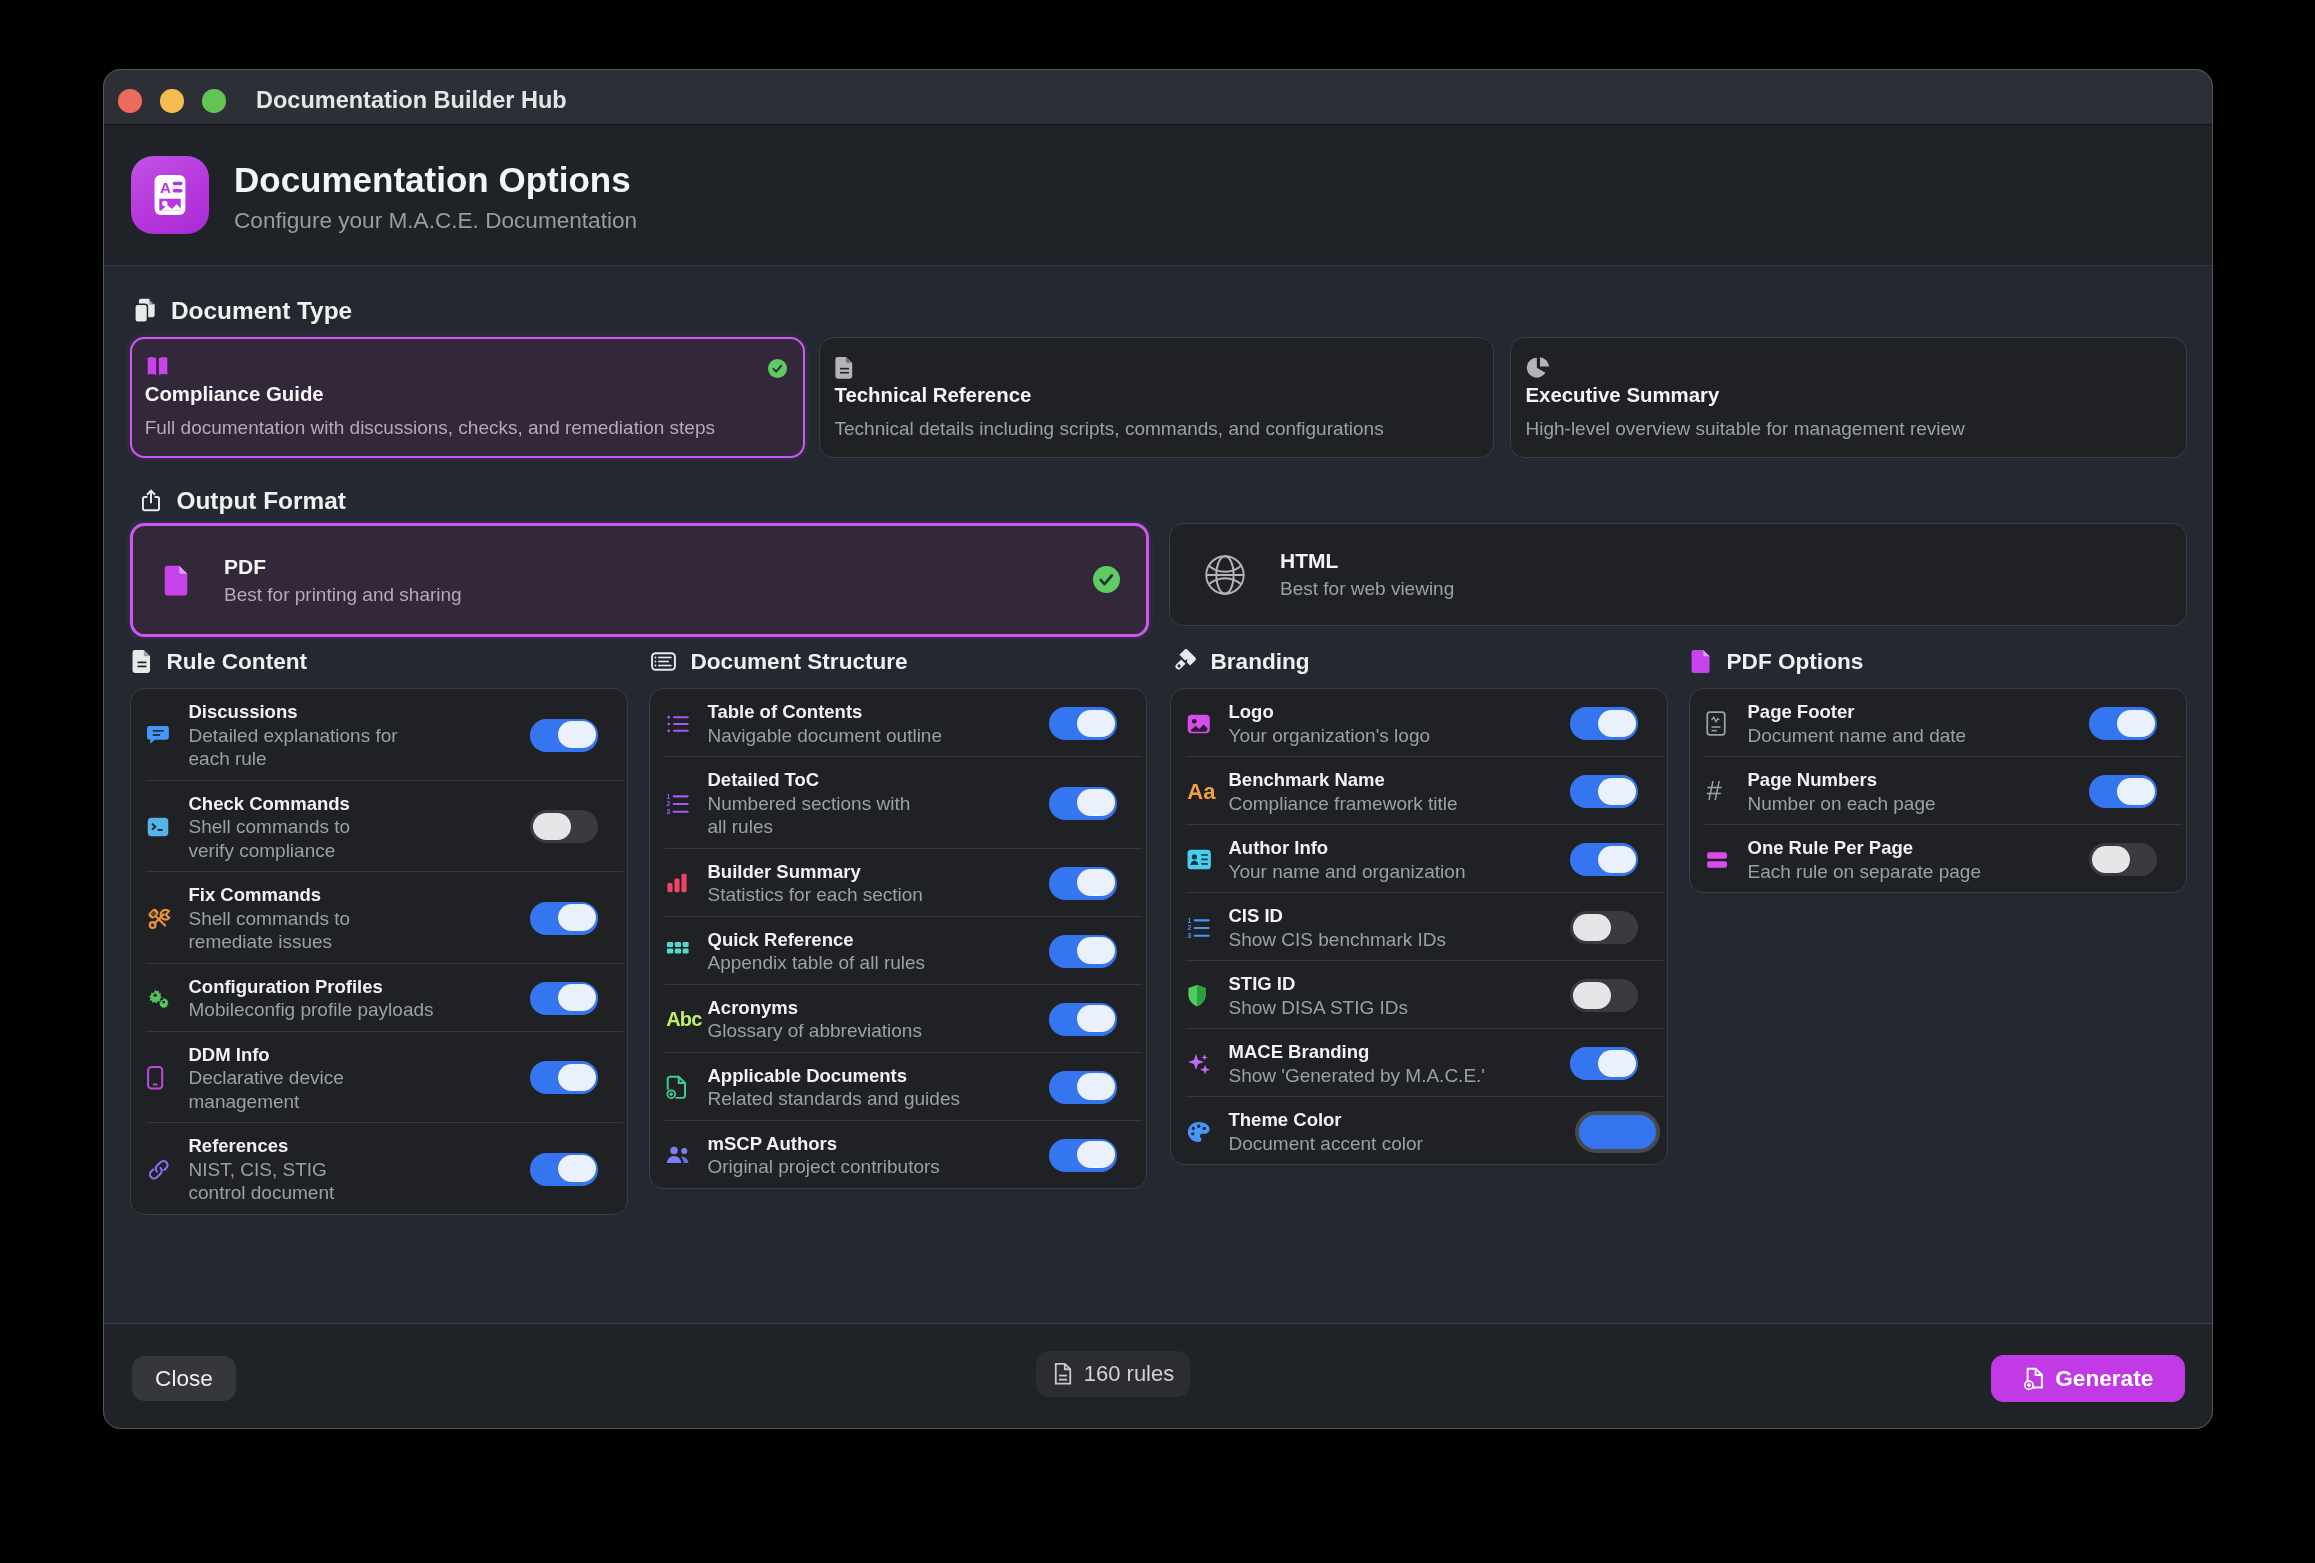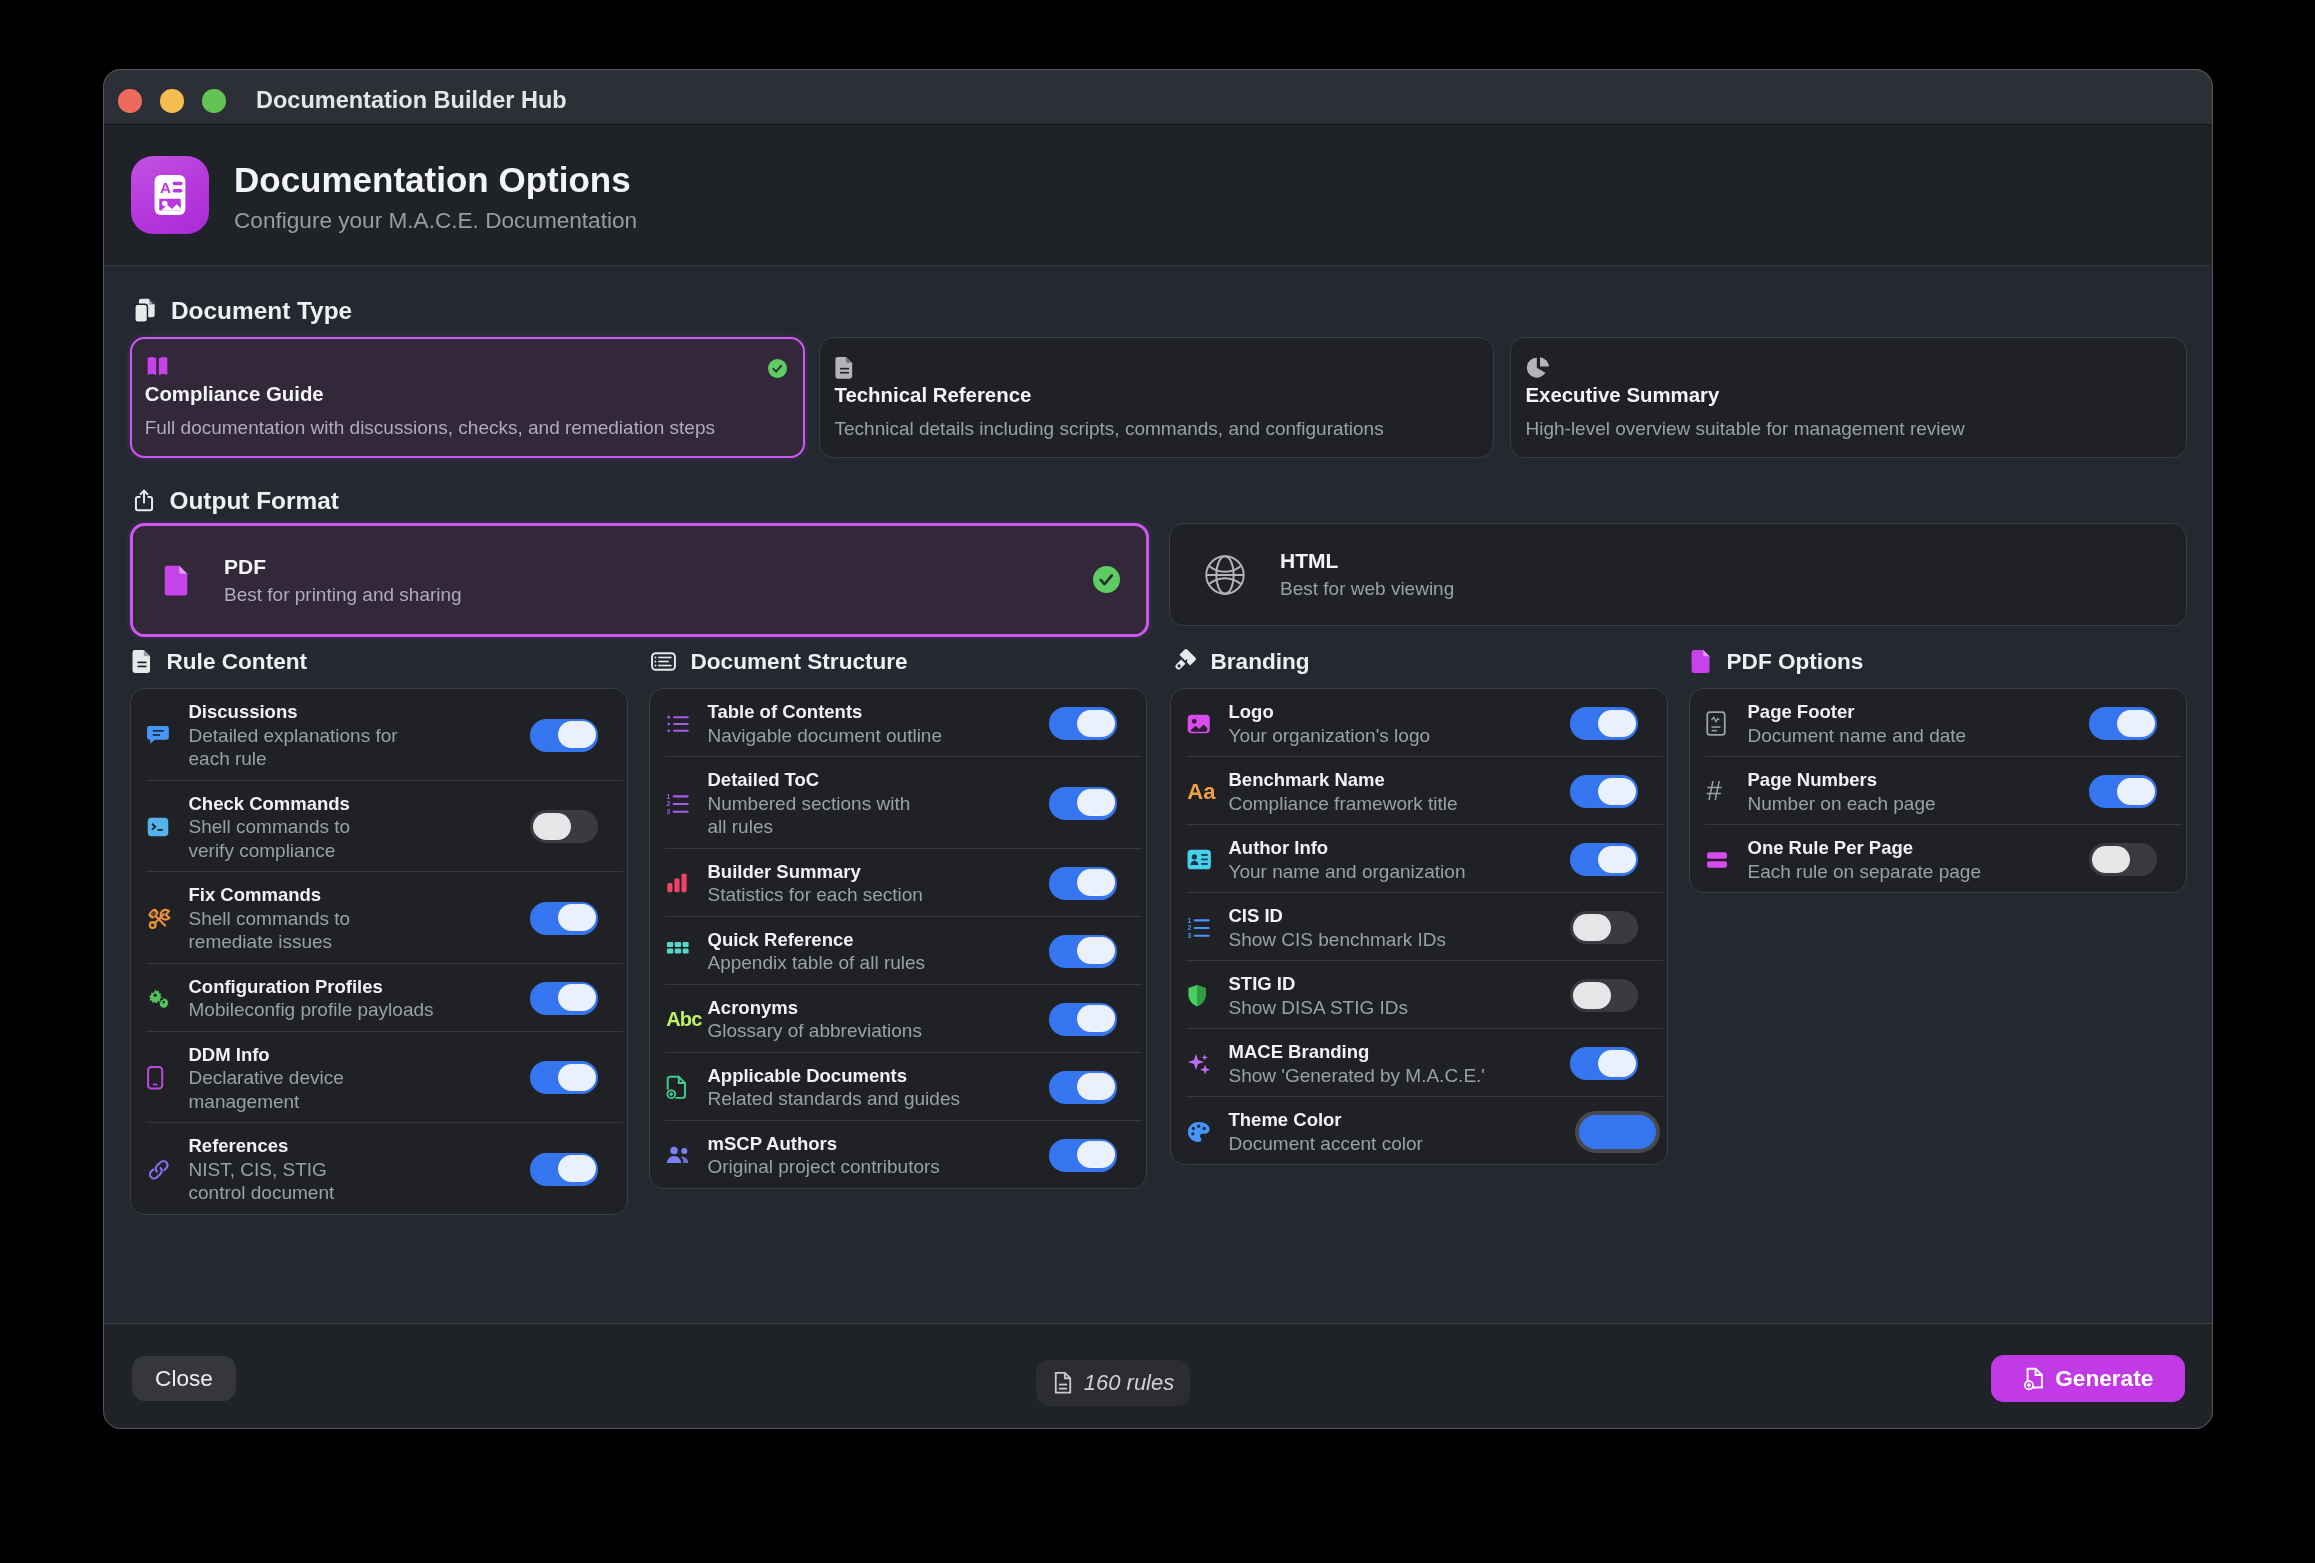--- a/index.html
+++ b/index.html
@@ -40,21 +40,21 @@
 .rd{font-size:19px;color:#9aa0a8;line-height:23.5px;}
 .tg{flex:0 0 68px;width:68px;height:33px;border-radius:16.3px;background:#3575f0;position:relative;margin-right:25px;}
 .tg::after{content:"";position:absolute;top:2.7px;right:2.7px;width:38px;height:27px;border-radius:13.6px;background:#ebf0fd;}
 .tg.off{background:#3a3b3f;}
 .tg.off::after{left:2.7px;right:auto;background:#e6e6e9;}
 .swatch{flex:0 0 85px;width:85px;height:42px;border-radius:21px;background:#3575f0;border:4.5px solid #48494e;margin-right:3.6px;}
 .winb{position:absolute;inset:0;border:1.8px solid #54575c;border-radius:18px;pointer-events:none;z-index:50;}
 .ftr{position:absolute;left:0;right:0;bottom:0;height:106px;background:#1f2227;border-top:0.9px solid #3d4046;}
 .btn{position:absolute;border-radius:12.7px;display:flex;align-items:center;justify-content:center;}
 .close{left:29px;top:32px;width:104px;height:45px;background:#36373c;color:#eceded;font-size:22.6px;}
-.pill{left:933px;top:36px;width:154px;height:46px;background:#2b2d33;color:#cfd1d4;font-size:22px;gap:10px;font-style:italic;}
+.pill{left:933px;top:27px;width:154px;height:46px;background:#2b2d33;color:#cfd1d4;font-size:22px;gap:10px;}
 .gen{left:1888px;top:31px;width:194px;height:47px;background:#c13ae6;color:#fff;font-size:22.6px;font-weight:600;gap:9px;}
 </style></head>
 <body>
 <div class="win">
     <div class="winb"></div>
  <div class="tbar">
   <div class="light" style="left:15.4px;background:#ec6a5e;"></div>
   <div class="light" style="left:57px;background:#f5bd4f;"></div>
   <div class="light" style="left:99px;background:#61c455;"></div>
   <div class="tt">Documentation Builder Hub</div>
@@ -105,21 +105,21 @@
         <div class="d">Technical details including scripts, commands, and configurations</div>
       </div>
 <div class="card dtcard" style="left:1407px;top:71px;width:677px;height:121px;">
         <div class="ic"><svg width="23.5" height="23.5" viewBox="0 0 26 26">
             <path d="M12 2 A11 11 0 1 0 21.5 18.5 L12 13 z" fill="#b2b4b8"></path>
             <path d="M14.5 1.5 A11.5 11.5 0 0 1 24.5 11.5 L14.5 11.5 z" fill="#b2b4b8" transform="translate(1 0)"></path>
           </svg></div>
         <div class="t">Executive Summary</div>
         <div class="d">High-level overview suitable for management review</div>
       </div>
-<div class="slabel bigl" style="left:30px;top:218px;">
+<div class="slabel bigl" style="left:37px;top:218px;">
         <svg width="22" height="25" viewBox="0 0 24 28">
           <path d="M8 10 H5 a2 2 0 0 0 -2 2 v11 a2 2 0 0 0 2 2 h14 a2 2 0 0 0 2-2 v-11 a2 2 0 0 0 -2-2 h-3" fill="none" stroke="#e8e9eb" stroke-width="2.2"></path>
           <line x1="12" y1="17" x2="12" y2="3" stroke="#e8e9eb" stroke-width="2.2"></line>
           <path d="M7.5 7.5 L12 3 l4.5 4.5" fill="none" stroke="#e8e9eb" stroke-width="2.2"></path>
         </svg>
         <span style="margin-left:14.5px;">Output Format</span>
       </div>
 <div class="card ofcard sel" style="left:27px;top:257px;width:1019px;height:114px;">
         <div style="width:26px;flex:0 0 26px;display:flex;">
           <svg width="26" height="33" viewBox="0 0 29 36">

